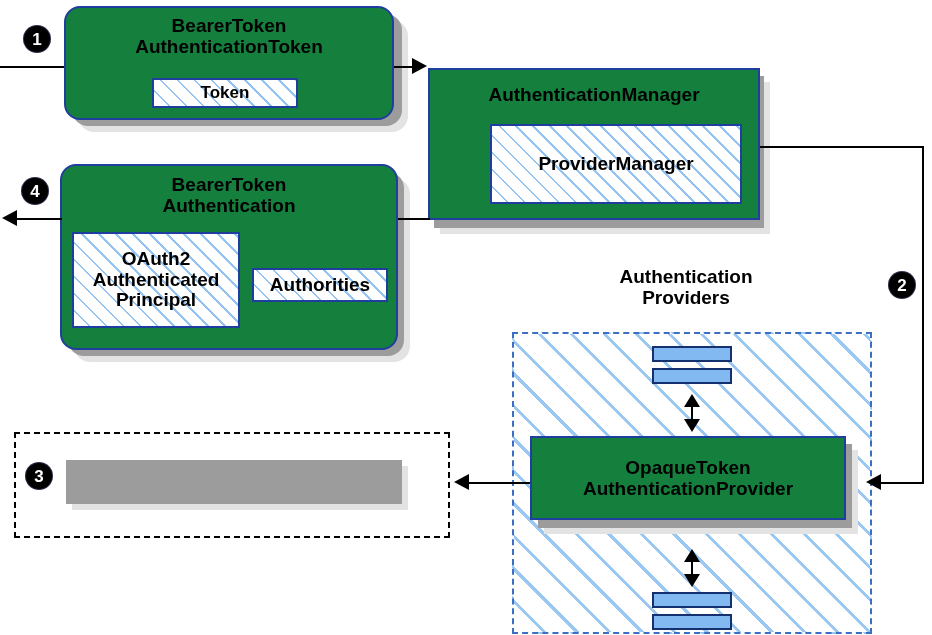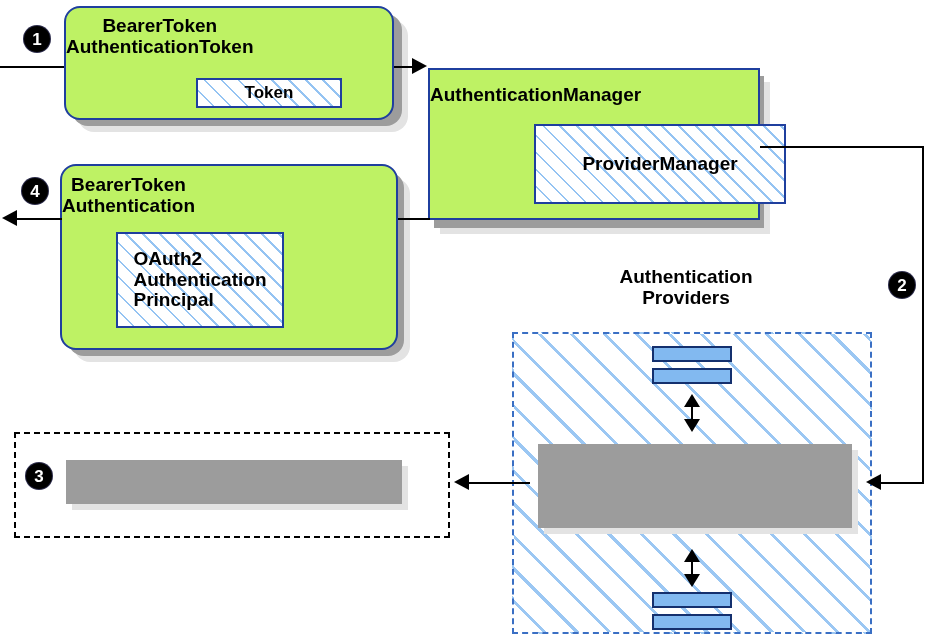--- a/index.html
+++ b/index.html
@@ -11,27 +11,27 @@
     position:relative;
     width:932px;
     height:635px;
     background:#ffffff;
     overflow:hidden;
   }
   
   .node{
     position:absolute;
     box-sizing:border-box;
-    background:#bef264;
+    background:#15803d;
     border:2px solid #1f3f9e;
     color:#000000;
     font-weight:bold;
     display:flex;
     flex-direction:column;
-    align-items:flex-start;
+    align-items:center;
     z-index:6;
   }
   .node.rounded{ border-radius:16px; }
   .node .title{
     text-align:center;
     line-height:1.12;
     white-space:pre-line;
   }
   
   .shadow{
@@ -46,32 +46,31 @@
   
   .inner{
     position:absolute;
     box-sizing:border-box;
     border:2px solid #1f3f9e;
     color:#000;
     font-weight:bold;
     display:flex;
     align-items:center;
     justify-content:center;
-    text-align:left;
+    text-align:center;
     line-height:1.1;
     white-space:pre-line;
     background-color:#ffffff;
     background-image:repeating-linear-gradient(
         45deg,
         rgba(130,185,240,0) 0px,
         rgba(130,185,240,0) 10px,
         rgba(130,185,240,.85) 10px,
         rgba(130,185,240,.85) 12px);
     z-index:8;
-    margin-left:44px;
   }
   
   .group-dashed-blue{
     position:absolute;
     box-sizing:border-box;
     border:2px dashed #3a6fc4;
     background-color:#ffffff;
     background-image:repeating-linear-gradient(
         45deg,
         rgba(130,185,240,0) 0px,
@@ -153,22 +152,23 @@
   </div>
   <div class="inner" style="left:490px;top:124px;width:252px;height:80px;font-size:19px;">ProviderManager</div>
 
   <div class="shadow rounded" style="left:68px;top:172px;width:336px;height:184px;"></div>
   <div class="shadow soft rounded" style="left:74px;top:178px;width:336px;height:184px;"></div>
   <div class="node rounded" style="left:60px;top:164px;width:338px;height:186px;font-size:19px;padding-top:8px;">
     <div class="title">BearerToken
 Authentication</div>
   </div>
   <div class="inner" style="left:72px;top:232px;width:168px;height:96px;font-size:19px;">OAuth2
-Authentication
+Authenticated
 Principal</div>
+  <div class="inner" style="left:252px;top:268px;width:136px;height:34px;font-size:19px;">Authorities</div>
 
   <div class="line-h" style="left:16px;top:218px;width:46px;"></div>
   <div class="arrow left" style="left:2px;top:210px;"></div>
   <div class="marker" style="left:22px;top:178px;">4</div>
 
   <div class="line-h" style="left:398px;top:218px;width:32px;"></div>
 
   <div class="group-label" style="left:566px;top:266px;width:240px;font-size:19px;">Authentication
 Providers</div>
 
@@ -176,20 +176,24 @@
 
   <div class="bar" style="left:652px;top:346px;width:80px;height:16px;"></div>
   <div class="bar" style="left:652px;top:368px;width:80px;height:16px;"></div>
 
   <div class="arrow up" style="left:684px;top:394px;"></div>
   <div class="line-v" style="left:691px;top:399px;height:24px;"></div>
   <div class="arrow down" style="left:684px;top:419px;"></div>
 
   <div class="shadow" style="left:538px;top:444px;width:314px;height:84px;"></div>
   <div class="shadow soft" style="left:544px;top:450px;width:314px;height:84px;"></div>
+  <div class="node" style="left:530px;top:436px;width:316px;height:84px;font-size:19px;justify-content:center;">
+    <div class="title">OpaqueToken
+AuthenticationProvider</div>
+  </div>
 
   <div class="arrow up" style="left:684px;top:549px;"></div>
   <div class="line-v" style="left:691px;top:554px;height:24px;"></div>
   <div class="arrow down" style="left:684px;top:574px;"></div>
 
   <div class="bar" style="left:652px;top:592px;width:80px;height:16px;"></div>
   <div class="bar" style="left:652px;top:614px;width:80px;height:16px;"></div>
 
   <div class="line-h" style="left:760px;top:146px;width:164px;"></div>
   <div class="line-v" style="left:922px;top:146px;height:336px;"></div>

